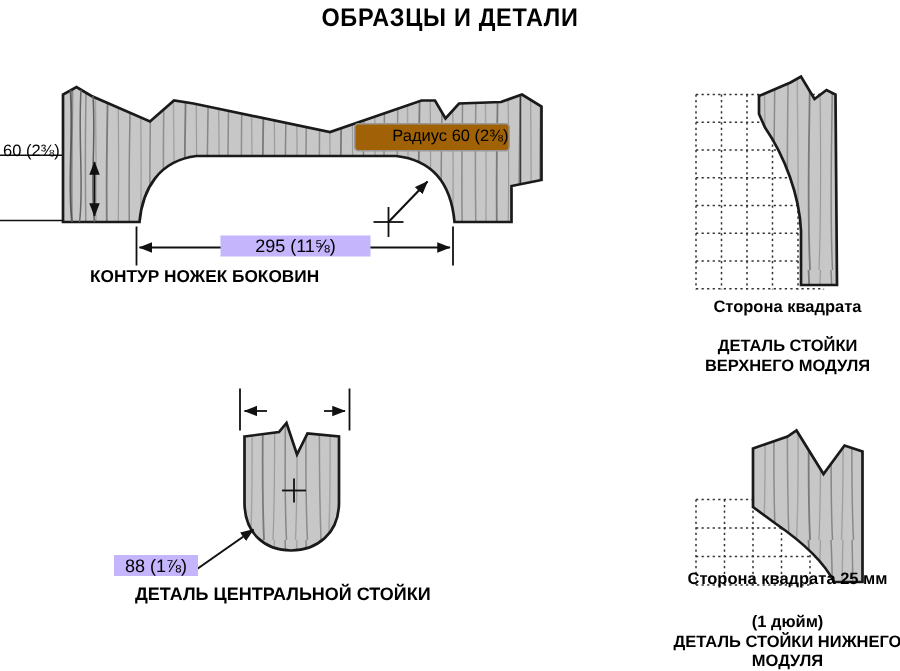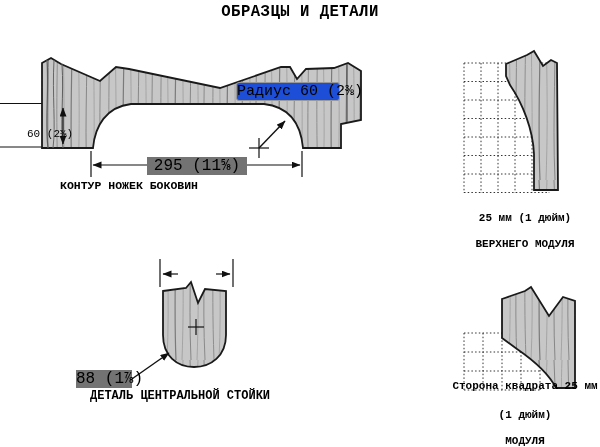--- a/index.html
+++ b/index.html
@@ -1,26 +1,26 @@
 <!DOCTYPE html>
 <html><head>
 <meta charset="utf-8">
 <style>
   html,body{margin:0;padding:0;background:#ffffff;}
   #page{position:relative;width:600px;height:447px;background:#ffffff;overflow:hidden;
-        font-family:Liberation Mono, monospace;color:#000;}
+        font-family:Liberation Sans, sans-serif;color:#000;}
   #art{position:absolute;left:0;top:0;z-index:1;}
   .lbl{position:absolute;z-index:2;white-space:nowrap;}
   .title{left:0;top:2px;width:600px;text-align:center;font-size:17px;font-weight:bold;
          letter-spacing:.5px;transform:scaleX(.92);}
   .caption{font-weight:bold;font-size:11.5px;text-align:left;}
   .dim{font-size:11px;}
-  .dim-c{font-size:16px;text-align:center;background:#737373;}
+  .dim-c{font-size:12px;text-align:center;background:#c4b5fd;}
   .radius-box{left:236px;top:82px;width:102px;height:17px;line-height:17px;text-align:right;
-              font-size:15px;background:#1d4ed8;border:1px solid #999;border-radius:3px;}
+              font-size:11px;background:#a16207;border:1px solid #999;border-radius:3px;}
   .col-right{left:449px;width:152px;text-align:center;font-weight:bold;font-size:11px;line-height:13px;}
 </style>
 </head>
 <body>
 
 <div id="page">
 
   <svg id="art" width="600" height="447" viewBox="0 0 600 447">
     <defs>
       <marker id="arw" markerWidth="10" markerHeight="9" refX="8.5" refY="3.5" orient="auto" markerUnits="userSpaceOnUse">
@@ -109,33 +109,35 @@
         <line x1="464" y1="371" x2="540" y2="371"></line>
         <line x1="464" y1="390" x2="540" y2="390"></line>
       </g>
     </g>
     <path d="M502,299 L525,291 L531,287 L549,316 L563,297 L575,301 L575,388 L556,388
              C549,374 533,360 517,349 L502,338 Z" fill="url(#grain)" stroke="#1a1a1a" stroke-width="1.8"></path>
   </svg>
 
   <div class="lbl title">ОБРАЗЦЫ И ДЕТАЛИ</div>
 
-  <div class="lbl dim" style="left:2px;top:128px;margin-left:25px;">60 (2⅜)</div>
+  <div class="lbl dim" style="left:2px;top:95px;">60 (2⅜)</div>
 
   <div class="lbl radius-box">Радиус 60 (2⅜)</div>
 
   <div class="lbl dim-c" style="left:147px;top:157px;width:100px;">295 (11⅝)</div>
 
   <div class="lbl caption" style="left:60px;top:179px;width:265px;">КОНТУР НОЖЕК БОКОВИН</div>
 
-  <div class="lbl col-right" style="top:212px;">25 мм (1 дюйм)</div>
+  <div class="lbl col-right" style="top:199px;">Сторона квадрата</div>
+  <div class="lbl col-right" style="top:225px;">ДЕТАЛЬ СТОЙКИ</div>
   <div class="lbl col-right" style="top:238px;">ВЕРХНЕГО МОДУЛЯ</div>
 
 
   <div class="lbl dim-c" style="left:76px;top:370px;width:56px;">88 (1⅞)</div>
 
   <div class="lbl caption" style="left:90px;top:389px;width:222px;font-size:12px;">ДЕТАЛЬ ЦЕНТРАЛЬНОЙ СТОЙКИ</div>
 
   <div class="lbl col-right" style="top:380px;">Сторона квадрата 25 мм</div>
   <div class="lbl col-right" style="top:409px;">(1 дюйм)</div>
+  <div class="lbl col-right" style="top:422px;">ДЕТАЛЬ СТОЙКИ НИЖНЕГО</div>
   <div class="lbl col-right" style="top:435px;">МОДУЛЯ</div>
 
 </div>
 
 </body></html>

